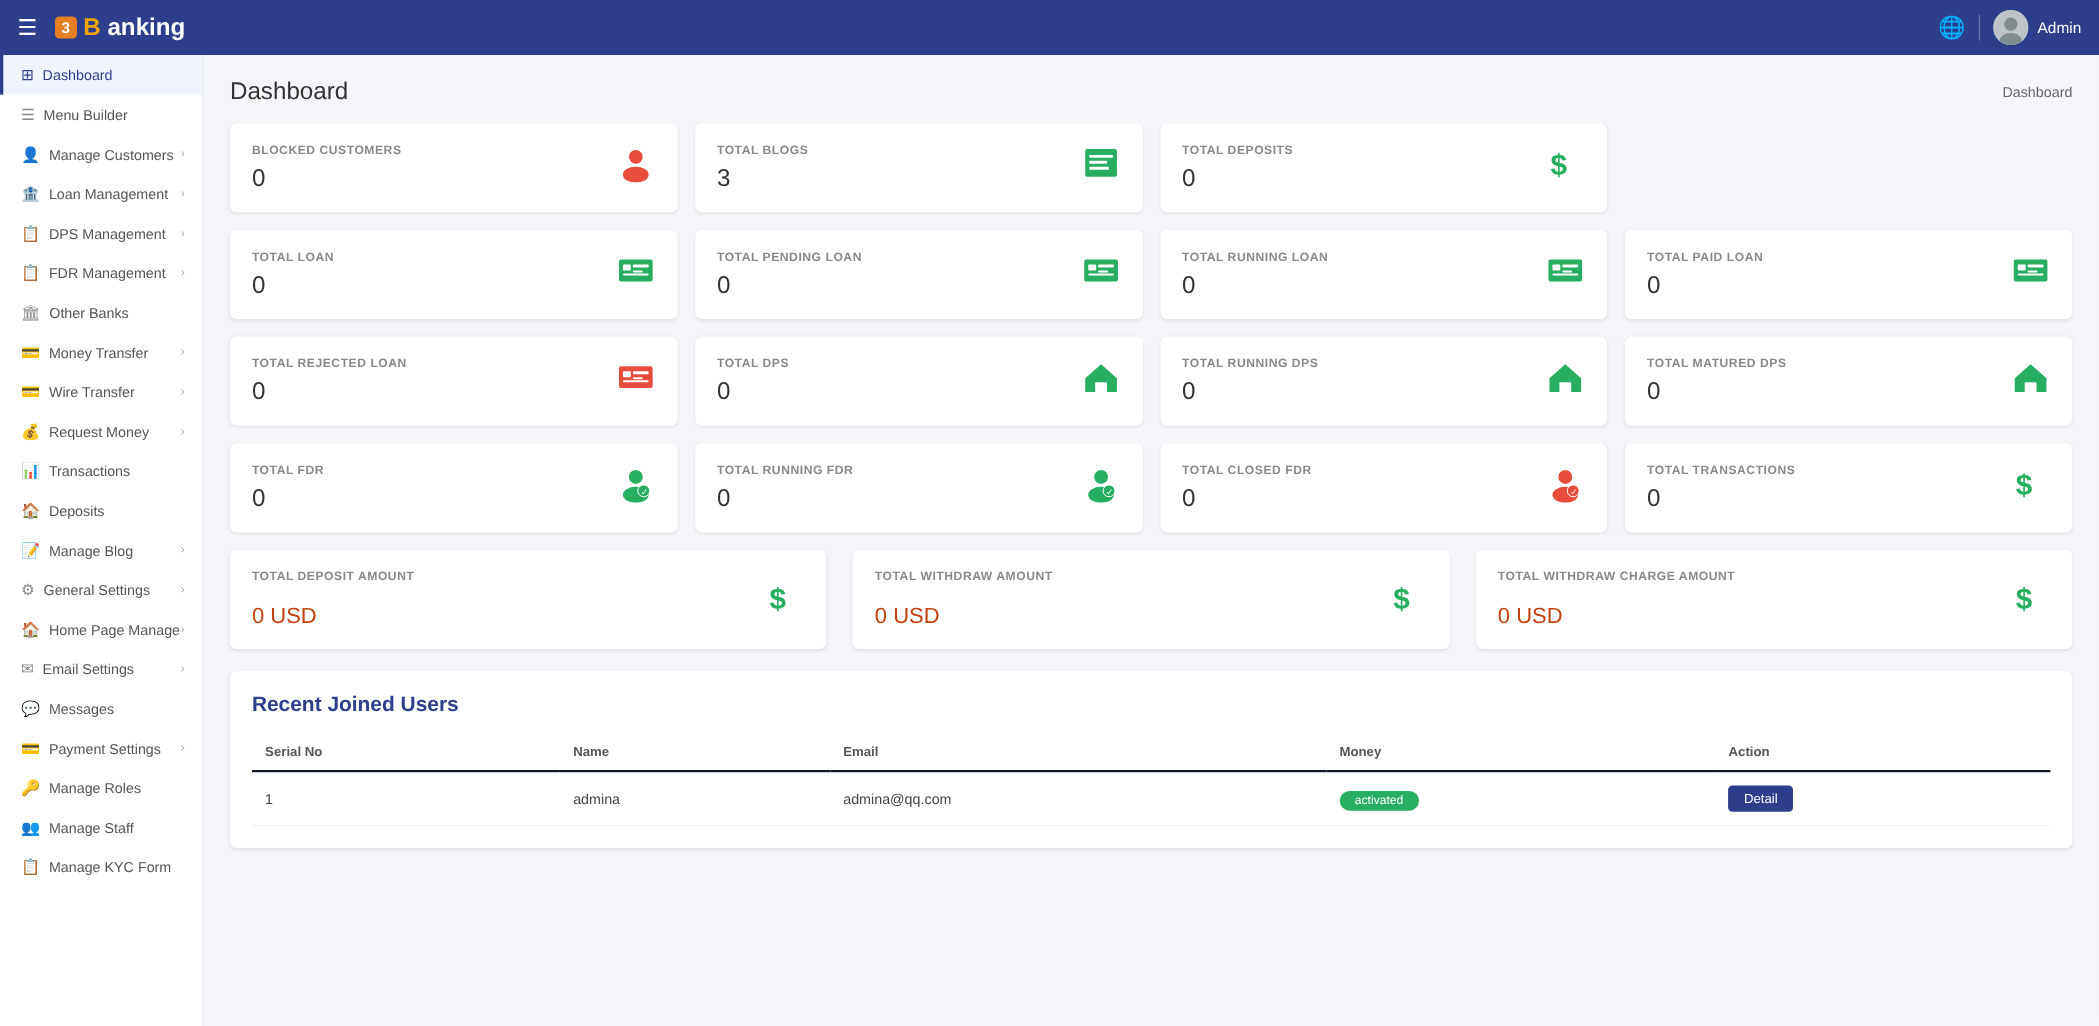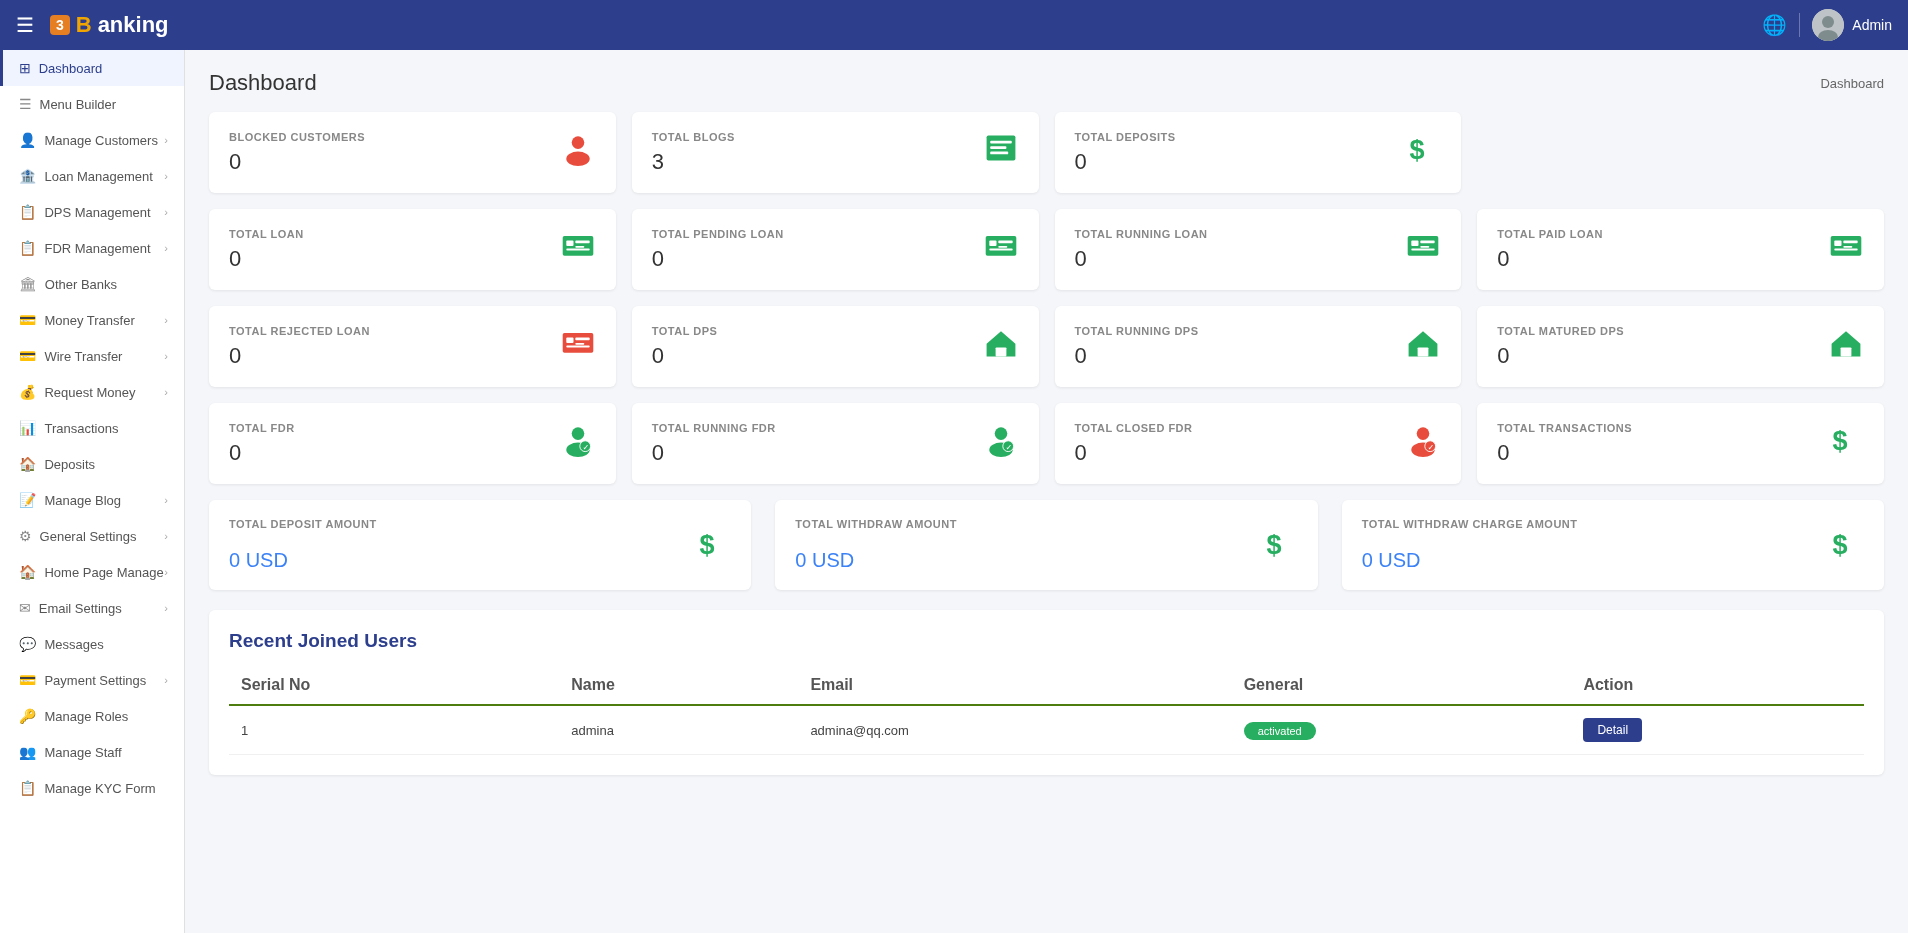--- a/index.html
+++ b/index.html
@@ -118,27 +118,27 @@
     .amount-card {
       background: white;
       border-radius: 6px;
       padding: 18px 20px;
       display: flex;
       justify-content: space-between;
       align-items: center;
       box-shadow: 0 1px 3px rgba(0,0,0,0.08);
     }
     .amount-label { font-size: 11px; font-weight: bold; color: #888; letter-spacing: 0.5px; text-transform: uppercase; margin-bottom: 6px; }
-    .amount-value { font-size: 20px; color: #3b82f6; font-weight: 500; margin-top: 19px; }
+    .amount-value { font-size: 20px; color: #c2410c; font-weight: 500; margin-top: 19px; }
 
     
     .table-section { background: white; border-radius: 6px; padding: 20px; box-shadow: 0 1px 3px rgba(0,0,0,0.08); }
     .table-title { font-size: 19px; color: #2c3e8c; font-weight: 600; margin-bottom: 14px; }
     .data-table { width: 100%; border-collapse: collapse; }
-    .data-table th { text-align: left; padding: 10px 12px; font-size: 16px; color: #555; border-bottom: 2px solid #4d7c0f; font-weight: 600; }
+    .data-table th { text-align: left; padding: 10px 12px; font-size: 12px; color: #555; border-bottom: 2px solid #0f172a; font-weight: 600; }
     .data-table td { padding: 12px 12px; font-size: 13px; color: #444; border-bottom: 1px solid #f0f0f0; }
     .status-badge { background: #27ae60; color: white; padding: 3px 14px; border-radius: 12px; font-size: 11px; font-weight: 500; }
     .detail-btn { background: #2c3e8c; color: white; border: none; padding: 5px 14px; border-radius: 4px; font-size: 12px; cursor: pointer; }
 
     
     .svg-icon { width: 36px; height: 36px; }
   </style>
 </head>
 <body>
 
@@ -538,21 +538,21 @@
       </div>
 
     <div class="table-section">
       <div class="table-title">Recent Joined Users</div>
       <table class="data-table">
         <thead>
           <tr>
             <th>Serial No</th>
             <th>Name</th>
             <th>Email</th>
-            <th>General</th>
+            <th>Money</th>
             <th>Action</th>
           </tr>
         </thead>
         <tbody id="users-tbody">
         <tr>
     <td>1</td>
     <td>admina</td>
     <td>admina@qq.com</td>
     <td><span class="status-badge">activated</span></td>
     <td><button class="detail-btn">Detail</button></td>

